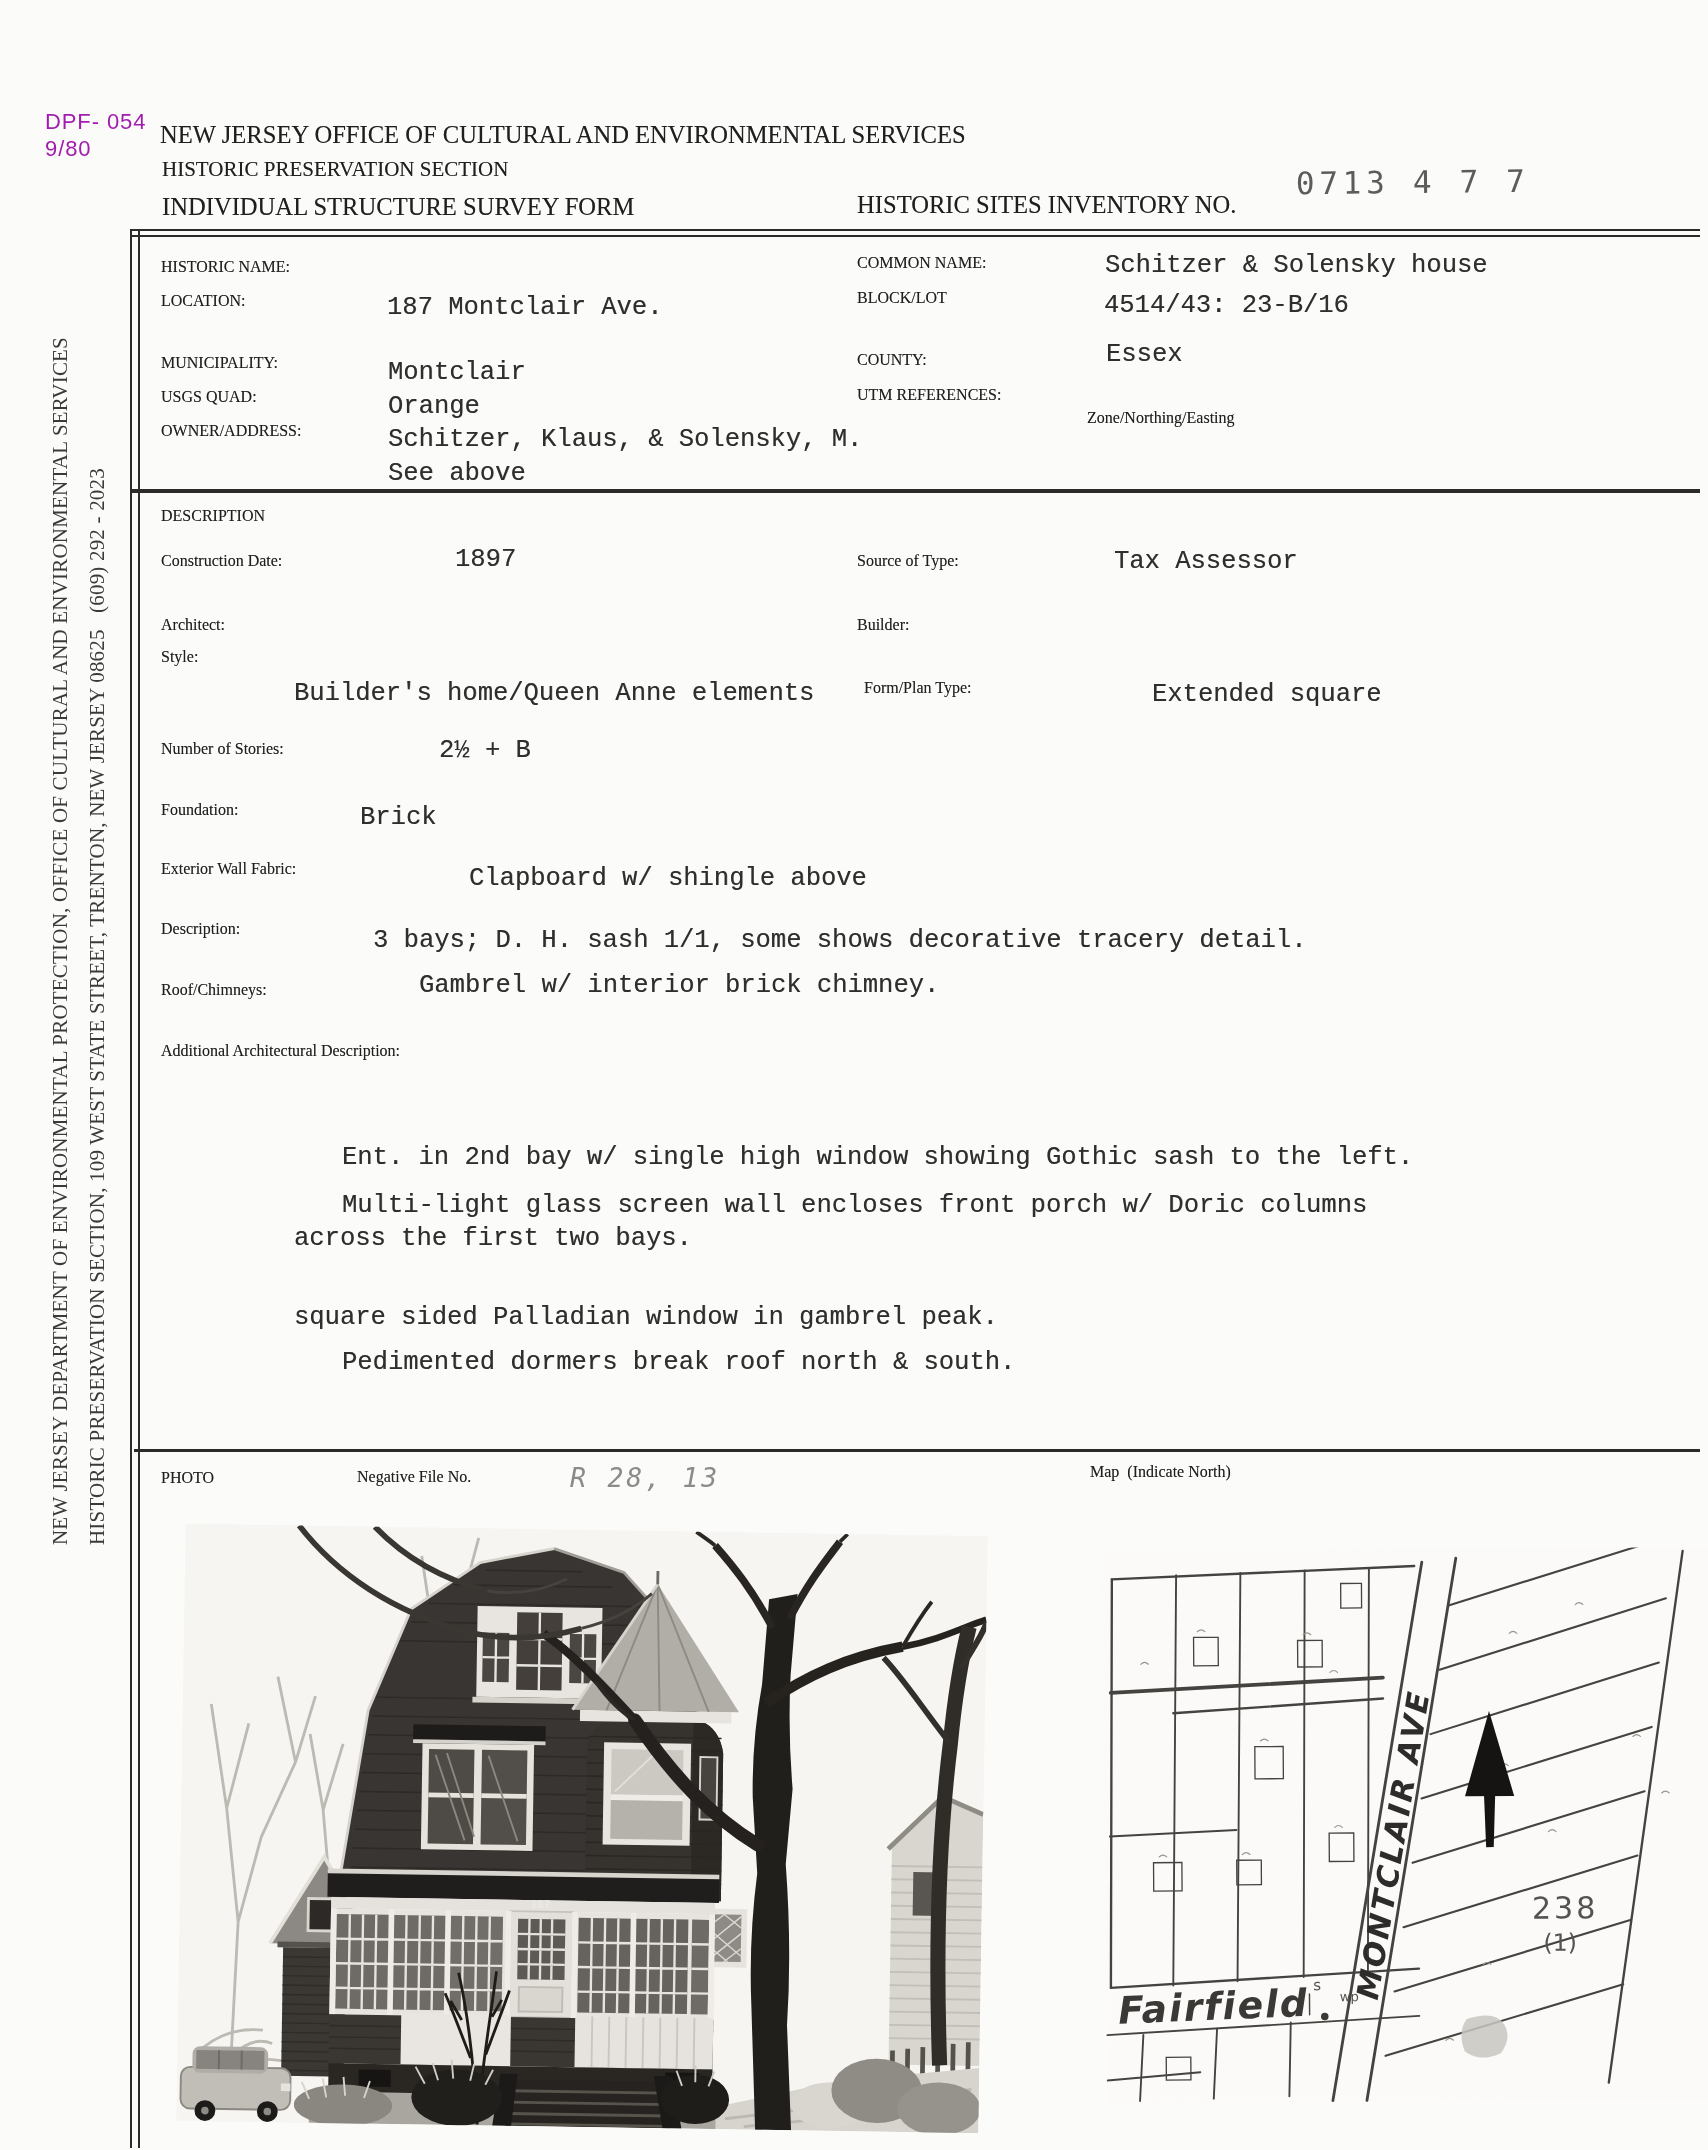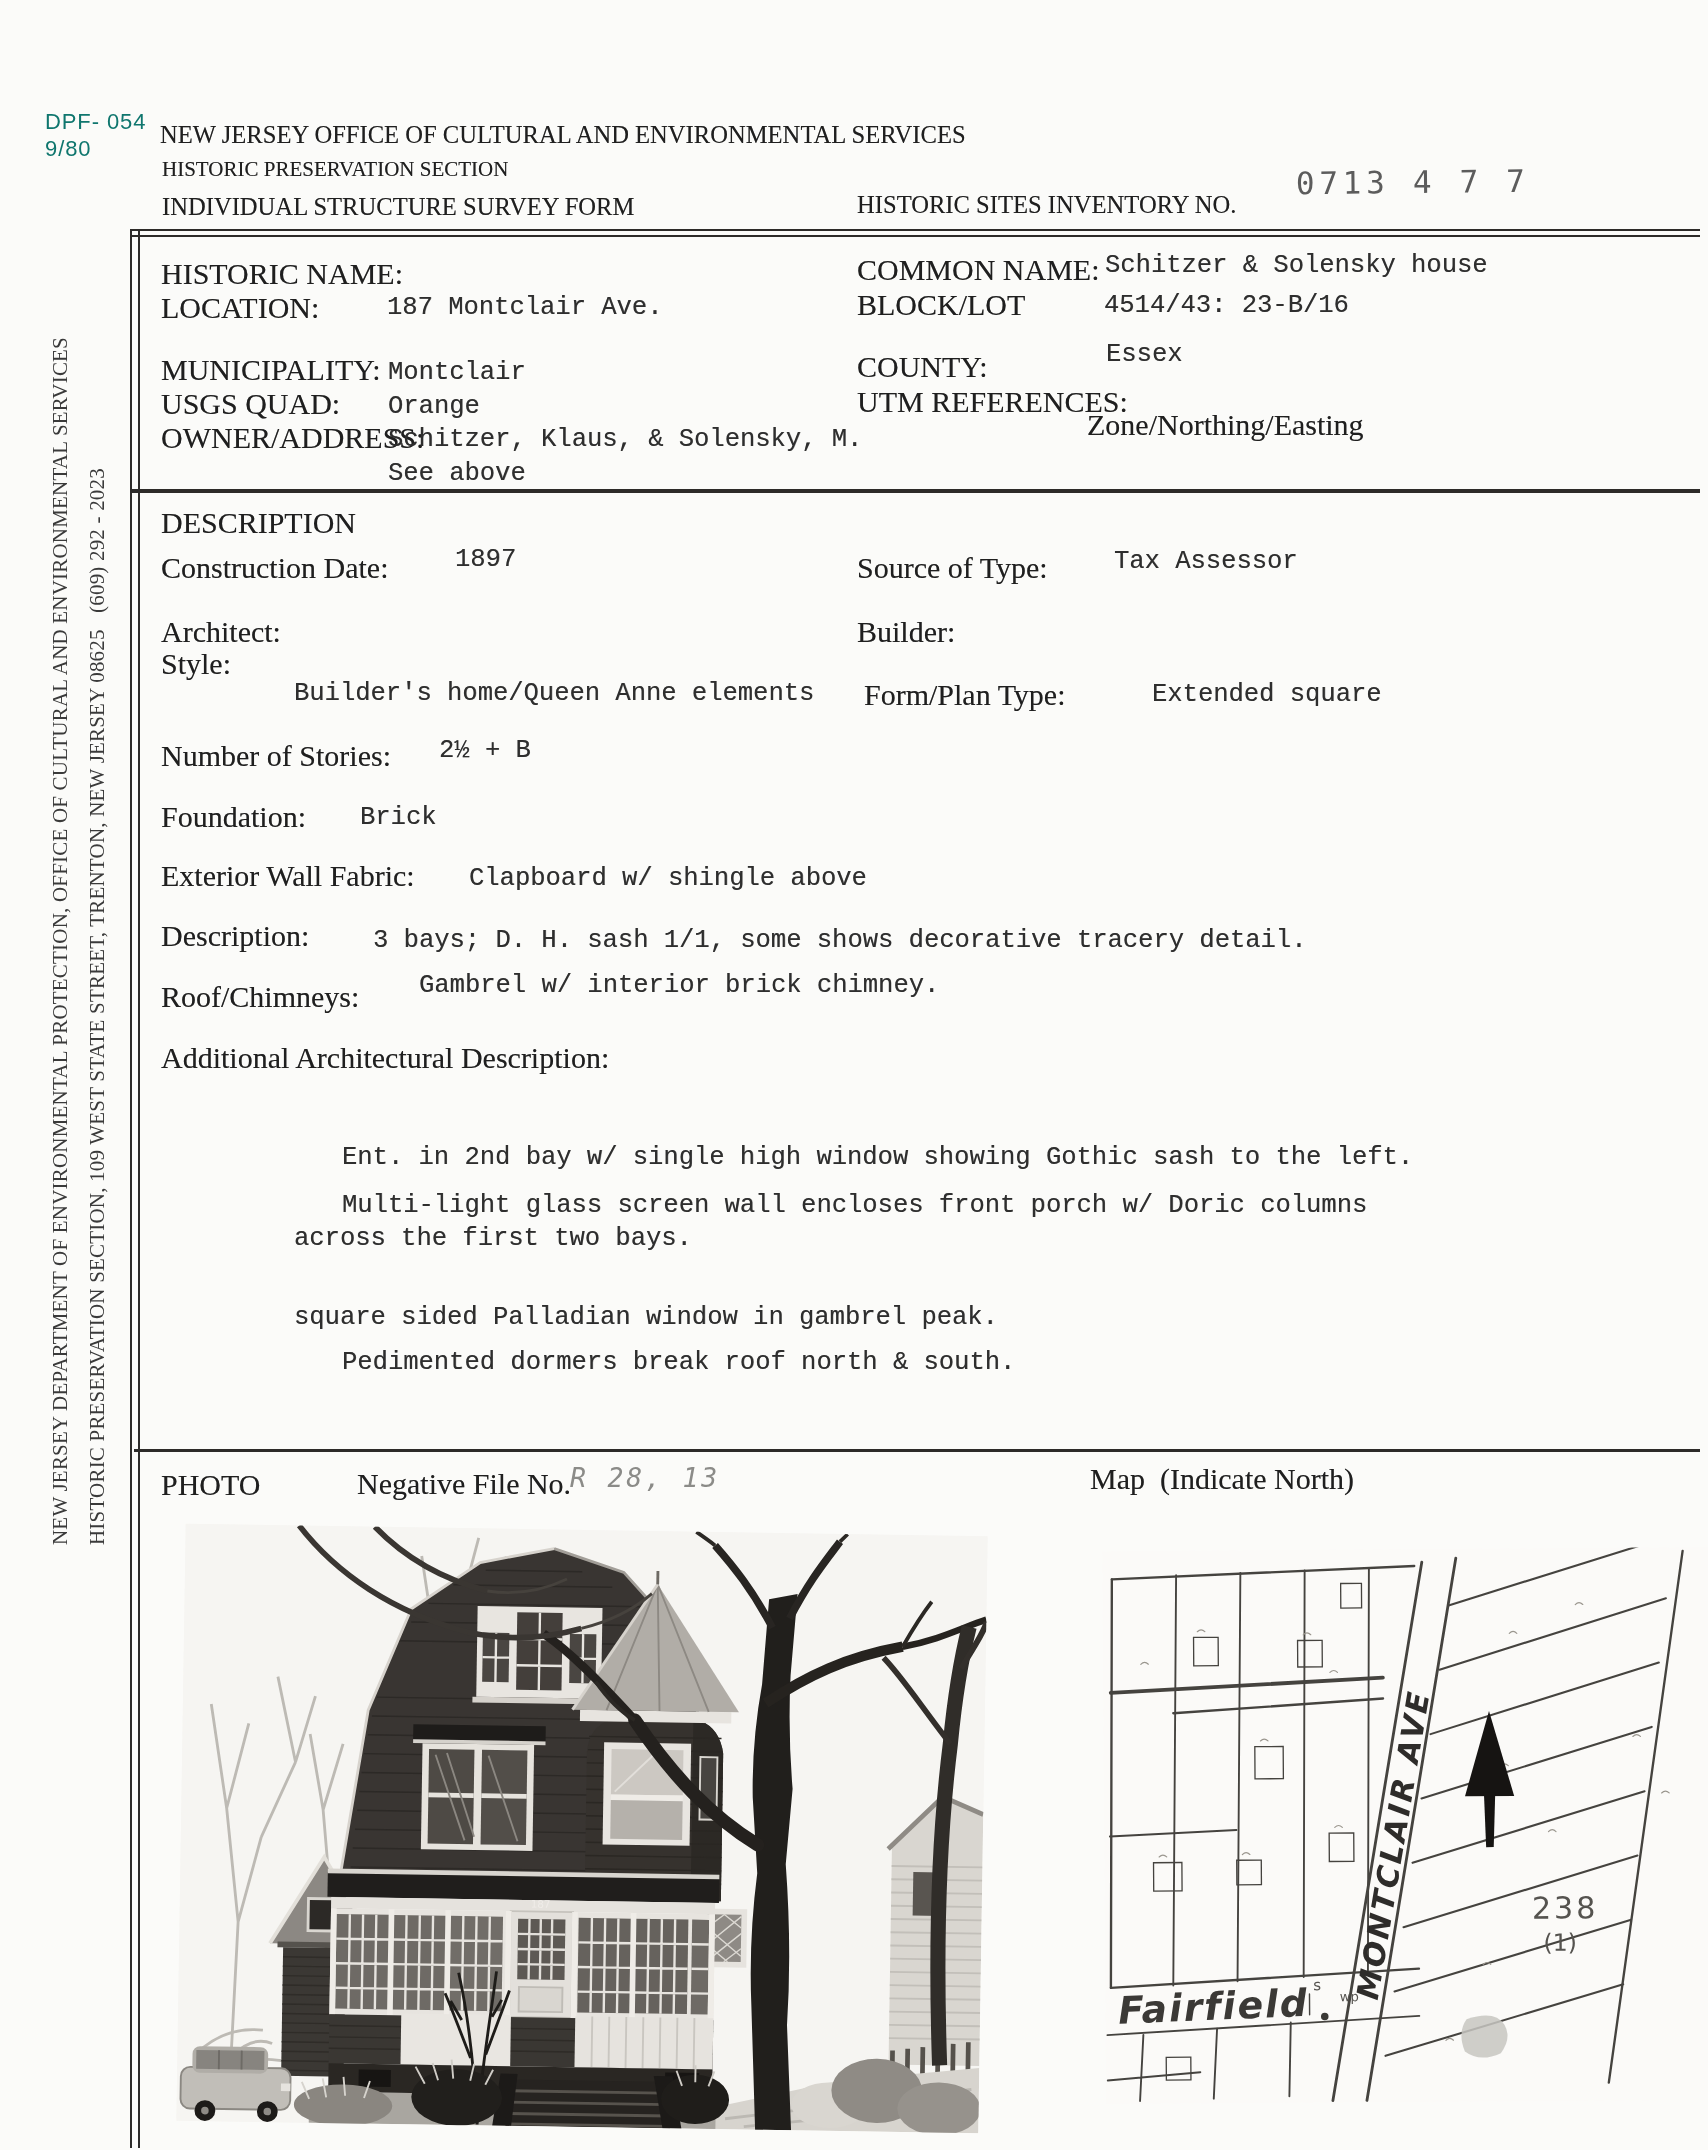--- a/index.html
+++ b/index.html
@@ -1,23 +1,23 @@
 <!DOCTYPE html>
 <html style="font-size:7.6px"><head>
 <meta charset="utf-8">
 <style>
   html,body{margin:0;padding:0;background:#e8e8e8;}
   .page{position:relative;width:1708px;height:2151px;background:#fbfbf9;overflow:hidden;
         font-family:"Liberation Serif","DejaVu Serif",serif;color:#222;}
   .abs{position:absolute;line-height:1.08;white-space:nowrap;}
-  .lbl{font-family:"Liberation Serif","DejaVu Serif",serif;font-size:30px;color:#1f1f1f;
+  .lbl{font-family:"Liberation Serif","DejaVu Serif",serif;font-size:16px;color:#1f1f1f;
        text-shadow:0 0 0.5px rgba(30,30,30,.45);}
   .val{font-family:"Liberation Mono","DejaVu Sans Mono",monospace;font-size:25.5px;color:#2e2e2e;
        text-shadow:0.3px 0.3px 0.5px rgba(40,40,40,.5);}
-  .code{font-family:"Liberation Sans","DejaVu Sans",sans-serif;font-size:22px;color:#0f766e;letter-spacing:0.9px;}
+  .code{font-family:"Liberation Sans","DejaVu Sans",sans-serif;font-size:22px;color:#a21caf;letter-spacing:0.9px;}
   .stamp{font-family:"DejaVu Sans Mono",monospace;font-size:31px;color:#5c5c5c;letter-spacing:4.7px;
          white-space:pre;transform:rotate(-0.6deg);}
   .hand{font-family:"DejaVu Sans Mono",monospace;font-style:italic;font-size:26.5px;color:#8b8b88;letter-spacing:2.8px;}
   .side{font-family:"Liberation Serif","DejaVu Serif",serif;font-size:21px;color:#3a3a3a;
         transform-origin:0 0;transform:rotate(-90deg);letter-spacing:0.2px;white-space:pre;}
   .rule{position:absolute;background:#2d2b29;}
   .pre{white-space:pre;}
   svg text{font-family:"DejaVu Sans",sans-serif;}
 </style>
 </head>

